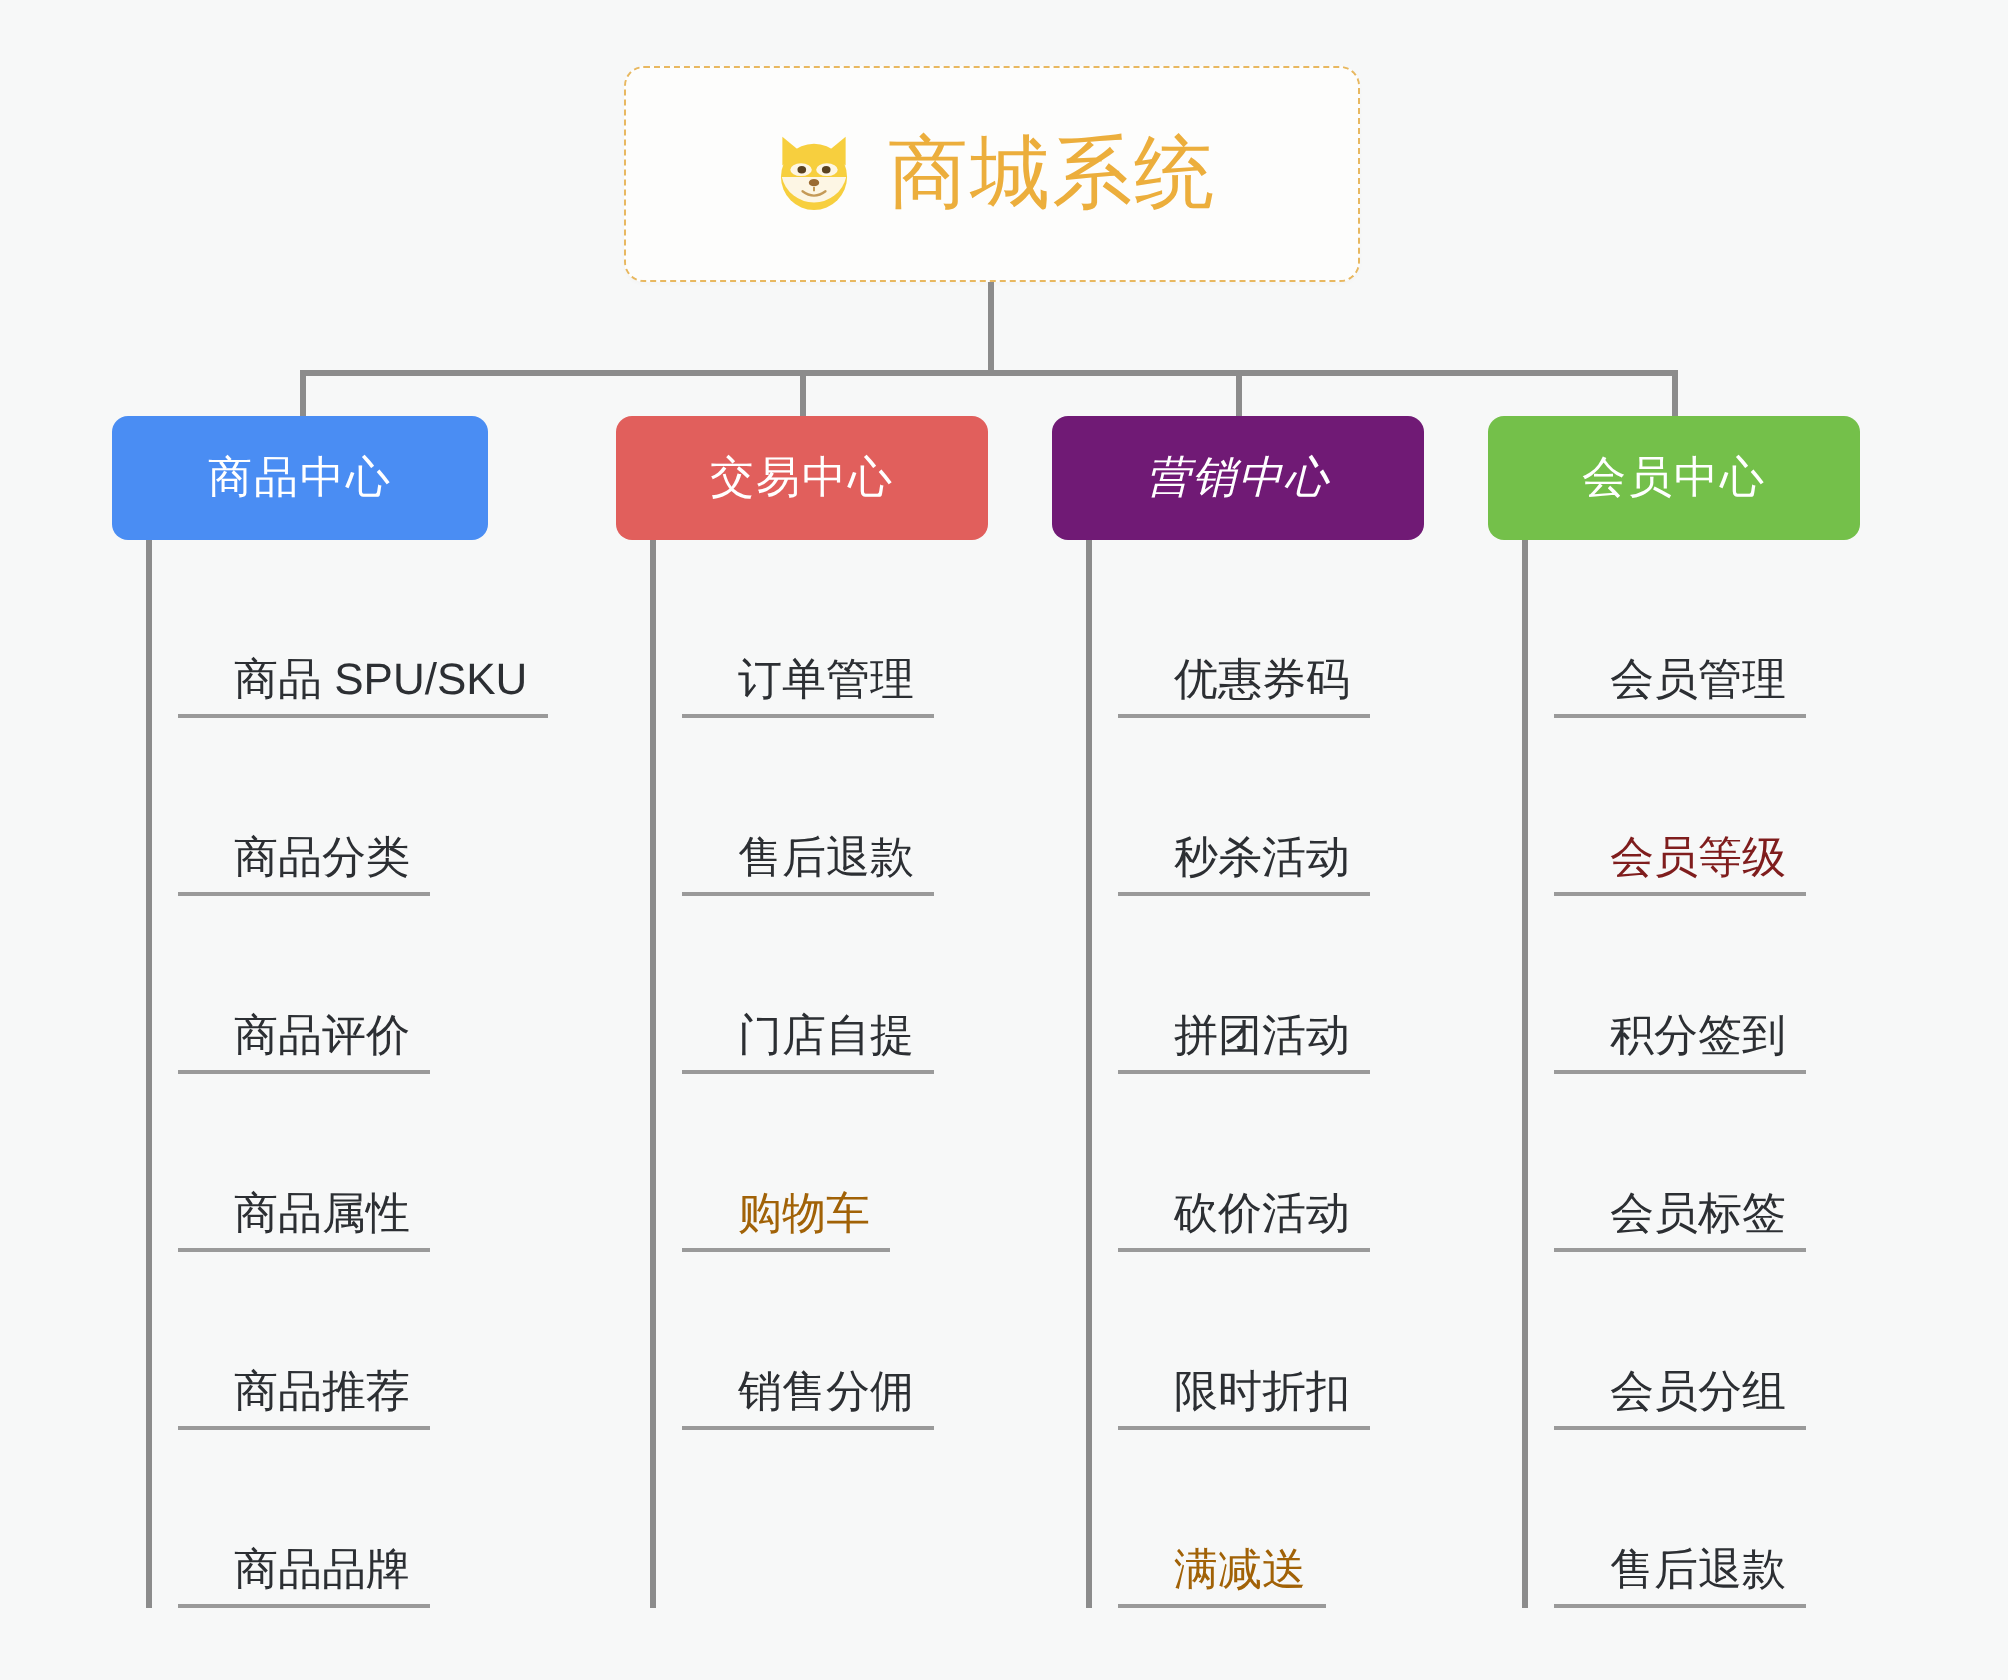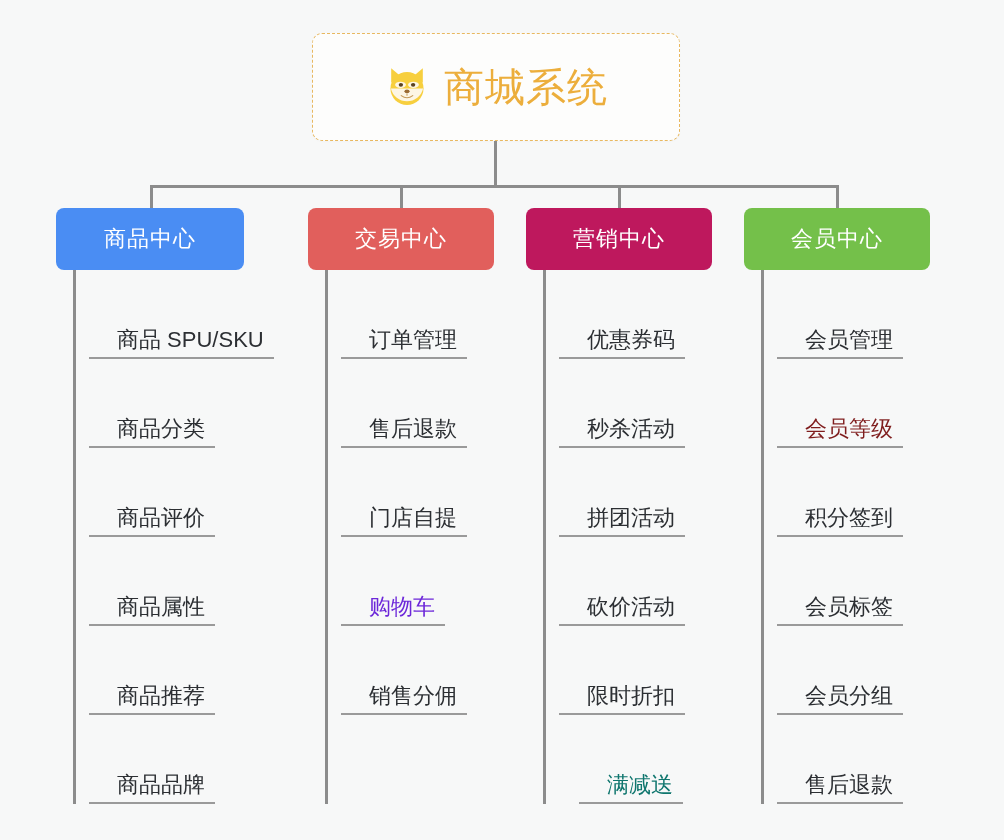--- a/index.html
+++ b/index.html
@@ -200,51 +200,51 @@
       <div class="leaf">
           <span class="leaf-inner" style="border-bottom-color: rgb(154, 154, 154); color: rgb(44, 47, 51);">订单管理</span>
         </div>
       <div class="leaf">
           <span class="leaf-inner" style="border-bottom-color: rgb(154, 154, 154); color: rgb(44, 47, 51);">售后退款</span>
         </div>
       <div class="leaf">
           <span class="leaf-inner" style="border-bottom-color: rgb(154, 154, 154); color: rgb(44, 47, 51);">门店自提</span>
         </div>
       <div class="leaf">
-          <span class="leaf-inner" style="border-bottom-color: rgb(154, 154, 154); color: #6d28d9;">购物车</span>
+          <span class="leaf-inner" style="border-bottom-color: rgb(154, 154, 154); color: #a16207;">购物车</span>
         </div>
       <div class="leaf">
           <span class="leaf-inner" style="border-bottom-color: rgb(154, 154, 154); color: rgb(44, 47, 51);">销售分佣</span>
         </div>
     </div>
   </div>
 
   <div class="column" style="left:526px; width:186px;">
-    <div class="cat-box" style="background: #be185d;">
+    <div class="cat-box" style="background: #701a75; font-style: italic;">
       <span>营销中心</span>
     </div>
     <div class="leaf-stack">
       <div class="leaf-spine" style="background: rgb(140, 140, 140); height: 534px;"></div>
       <div class="leaf">
           <span class="leaf-inner" style="border-bottom-color: rgb(154, 154, 154); color: rgb(44, 47, 51);">优惠券码</span>
         </div>
       <div class="leaf">
           <span class="leaf-inner" style="border-bottom-color: rgb(154, 154, 154); color: rgb(44, 47, 51);">秒杀活动</span>
         </div>
       <div class="leaf">
           <span class="leaf-inner" style="border-bottom-color: rgb(154, 154, 154); color: rgb(44, 47, 51);">拼团活动</span>
         </div>
       <div class="leaf">
           <span class="leaf-inner" style="border-bottom-color: rgb(154, 154, 154); color: rgb(44, 47, 51);">砍价活动</span>
         </div>
       <div class="leaf">
           <span class="leaf-inner" style="border-bottom-color: rgb(154, 154, 154); color: rgb(44, 47, 51);">限时折扣</span>
         </div>
       <div class="leaf">
-          <span class="leaf-inner" style="border-bottom-color: rgb(154, 154, 154); color: #0f766e; margin-left: 20px;">满减送</span>
+          <span class="leaf-inner" style="border-bottom-color: rgb(154, 154, 154); color: #a16207;">满减送</span>
         </div>
     </div>
   </div>
 
   <div class="column" style="left:744px; width:186px;">
     <div class="cat-box" style="background: rgb(116, 192, 74);">
       <span>会员中心</span>
     </div>
     <div class="leaf-stack">
       <div class="leaf-spine" style="background: rgb(140, 140, 140); height: 534px;"></div>

